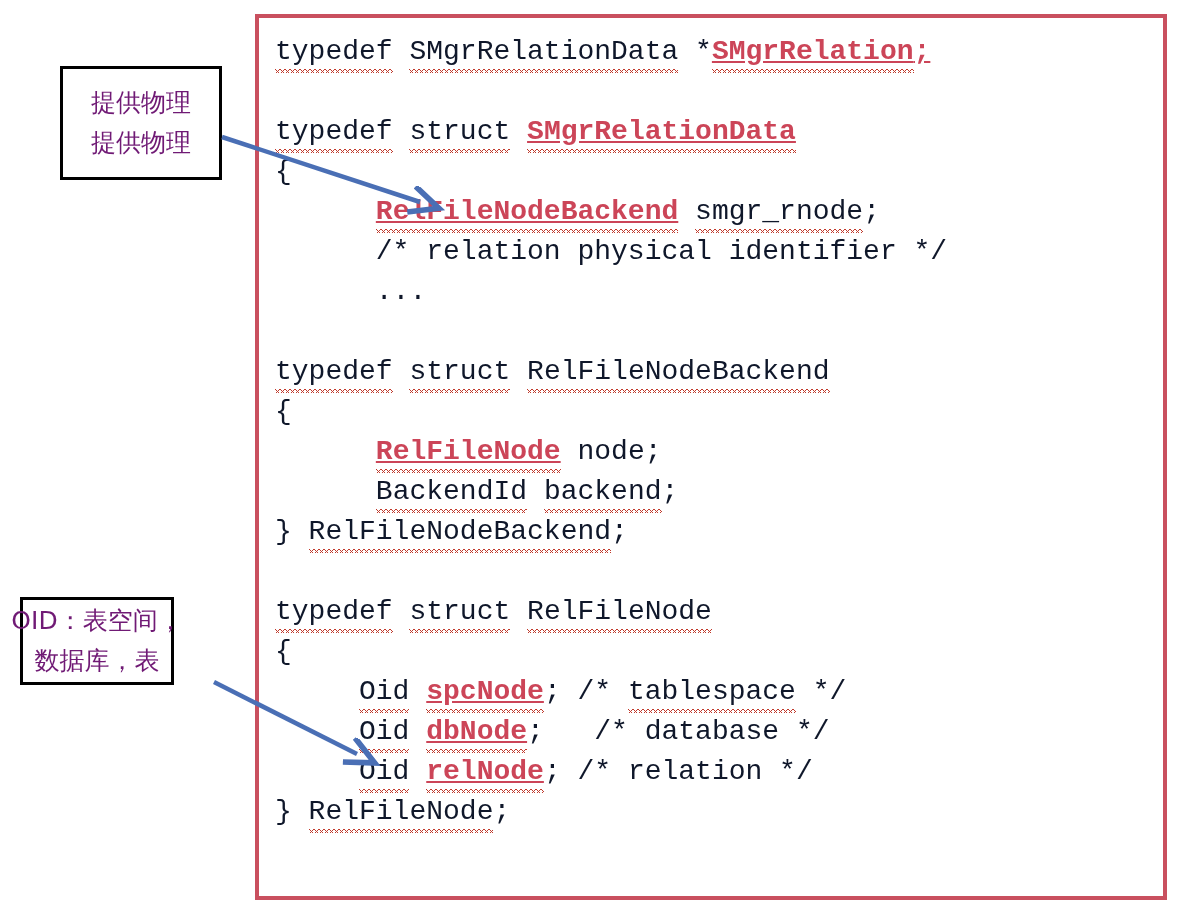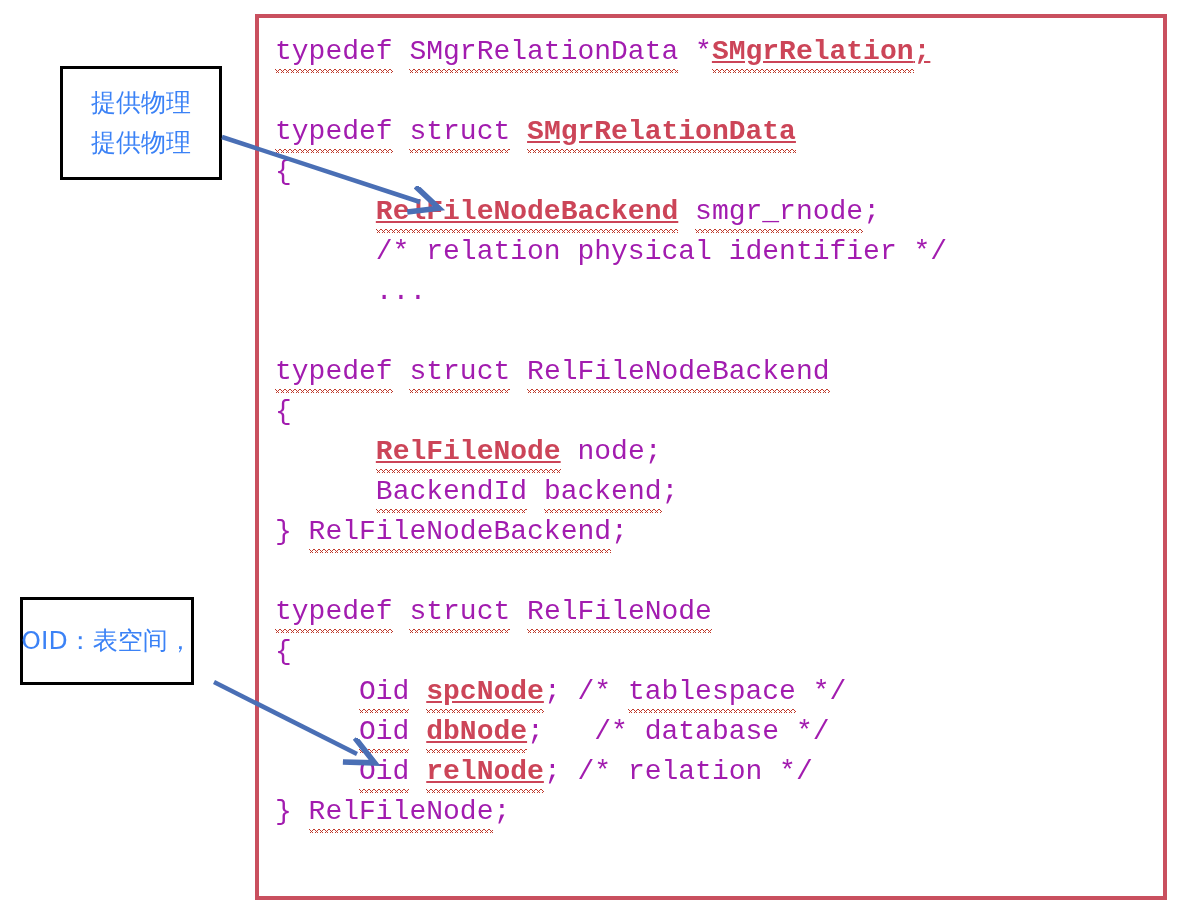--- a/index.html
+++ b/index.html
@@ -63,48 +63,48 @@
       linear-gradient(-45deg, transparent 42%, #C0392B 42%, #C0392B 58%, transparent 58%);
     background-size: 5px 5px;
     background-repeat: repeat-x;
     pointer-events: none;
   }
   .kw-red {
     color: #CC4558;
     font-weight: bold;
     text-decoration: underline;
   }
-  .plain { color: #a21caf; }
+  .plain { color: #0f172a; }
 
   
   .anno-box {
     position: absolute;
     box-sizing: border-box;
     border: 3px solid #000000;
     background: #ffffff;
     display: flex;
     flex-direction: column;
     justify-content: center;
     align-items: center;
     font-family: "DejaVu Sans", "Liberation Sans", sans-serif;
     font-size: 25px;
     line-height: 40px;
-    color: #3b82f6;
+    color: #701a75;
     z-index: 5;
   }
   #anno-box-1 {
     left: 60px;
     top: 66px;
     width: 162px;
     height: 114px;
   }
   #anno-box-2 {
     left: 20px;
     top: 597px;
-    width: 174px;
+    width: 154px;
     height: 88px;
   }
   .anno-line { white-space: pre; }
 
   
   #arrow-layer {
     position: absolute;
     left: 0; top: 0;
     width: 1197px;
     height: 923px;
@@ -121,20 +121,21 @@
     <div id="code-listing"><div class="code-line"><span class="sq plain">typedef</span><span class="plain"> </span><span class="sq plain">SMgrRelationData</span><span class="plain"> *</span><span class="sq kw-red" style="color: rgb(204, 69, 88);">SMgrRelation</span><span class="kw-red" style="color: rgb(204, 69, 88);">;</span></div><div class="code-line blank">&nbsp;</div><div class="code-line"><span class="sq plain">typedef</span><span class="plain"> </span><span class="sq plain">struct</span><span class="plain"> </span><span class="sq kw-red" style="color: rgb(204, 69, 88);">SMgrRelationData</span></div><div class="code-line"><span class="plain">{</span></div><div class="code-line"><span class="plain">      </span><span class="sq kw-red" style="color: rgb(204, 69, 88);">RelFileNodeBackend</span><span class="plain"> </span><span class="sq plain">smgr_rnode</span><span class="plain">;</span></div><div class="code-line"><span class="plain">      /* relation physical identifier */</span></div><div class="code-line"><span class="plain">      ...</span></div><div class="code-line blank">&nbsp;</div><div class="code-line"><span class="sq plain">typedef</span><span class="plain"> </span><span class="sq plain">struct</span><span class="plain"> </span><span class="sq plain">RelFileNodeBackend</span></div><div class="code-line"><span class="plain">{</span></div><div class="code-line"><span class="plain">      </span><span class="sq kw-red" style="color: rgb(204, 69, 88);">RelFileNode</span><span class="plain"> node;</span></div><div class="code-line"><span class="plain">      </span><span class="sq plain">BackendId</span><span class="plain"> </span><span class="sq plain">backend</span><span class="plain">;</span></div><div class="code-line"><span class="plain">} </span><span class="sq plain">RelFileNodeBackend</span><span class="plain">;</span></div><div class="code-line blank">&nbsp;</div><div class="code-line"><span class="sq plain">typedef</span><span class="plain"> </span><span class="sq plain">struct</span><span class="plain"> </span><span class="sq plain">RelFileNode</span></div><div class="code-line"><span class="plain">{</span></div><div class="code-line"><span class="plain">     </span><span class="sq plain">Oid</span><span class="plain"> </span><span class="sq kw-red" style="color: rgb(204, 69, 88);">spcNode</span><span class="plain">; /* </span><span class="sq plain">tablespace</span><span class="plain"> */</span></div><div class="code-line"><span class="plain">     </span><span class="sq plain">Oid</span><span class="plain"> </span><span class="sq kw-red" style="color: rgb(204, 69, 88);">dbNode</span><span class="plain">;   /* database */</span></div><div class="code-line"><span class="plain">     </span><span class="sq plain">Oid</span><span class="plain"> </span><span class="sq kw-red" style="color: rgb(204, 69, 88);">relNode</span><span class="plain">; /* relation */</span></div><div class="code-line"><span class="plain">} </span><span class="sq plain">RelFileNode</span><span class="plain">;</span></div></div>
   </div>
 
   <div class="anno-box" id="anno-box-1">
     <span class="anno-line">提供物理</span>
     <span class="anno-line">提供物理</span>
   </div>
 
   <div class="anno-box" id="anno-box-2">
     <span class="anno-line">OID：表空间，</span>
+    <span class="anno-line">数据库，表</span>
   </div>
 
   <svg id="arrow-layer" viewBox="0 0 1197 923">
     <defs>
       <marker id="ah" markerWidth="9" markerHeight="9" refX="2.2" refY="3.2" orient="auto" markerUnits="strokeWidth">
         <path d="M0.2,0.2 L6.6,3.2 L0.2,6.2" fill="none" stroke-width="1.25" stroke-linecap="butt" stroke-linejoin="miter" class="ah-path" stroke="#4A6FB5"></path>
       </marker>
     </defs>
     <line id="arrow-1" marker-end="url(#ah)" stroke-width="4.5" stroke-linecap="butt" x1="222" y1="137" x2="420" y2="202" stroke="#4A6FB5"></line>
     <line id="arrow-2" marker-end="url(#ah)" stroke-width="4.5" stroke-linecap="butt" x1="214" y1="682" x2="357" y2="754" stroke="#4A6FB5"></line>

